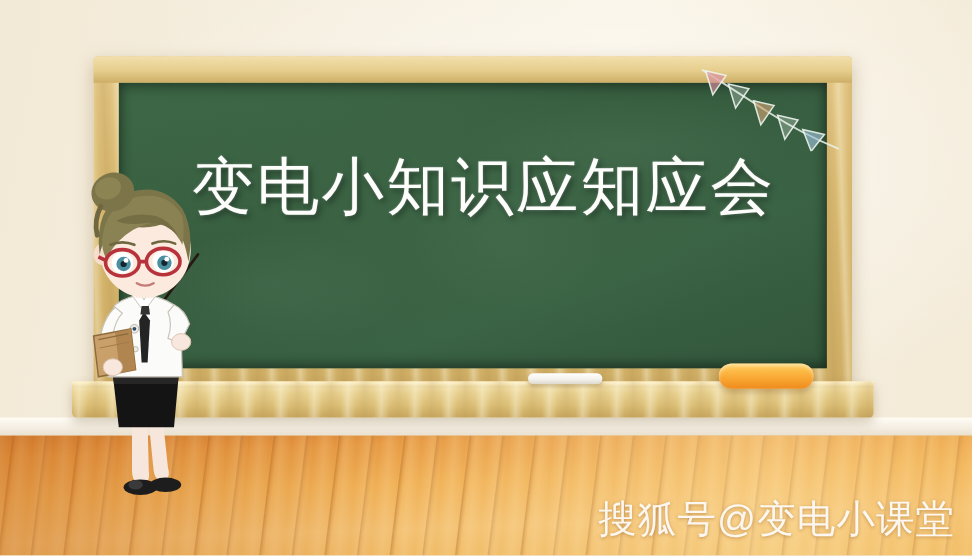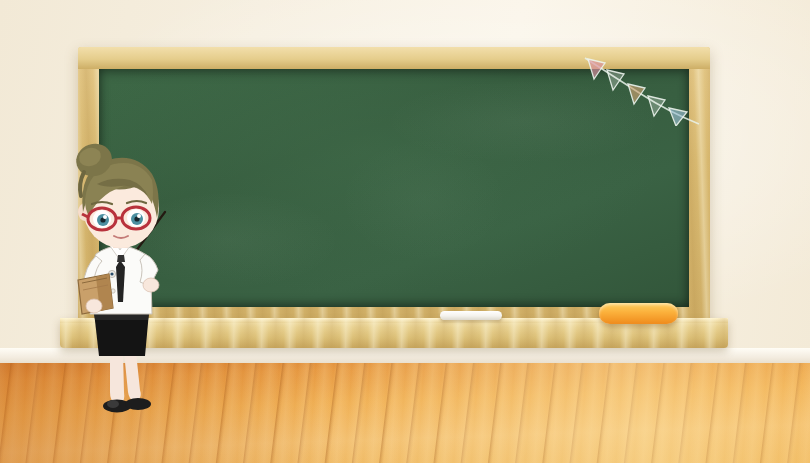--- a/index.html
+++ b/index.html
@@ -176,20 +176,21 @@
       <g opacity=".9" stroke="#eef5ef" stroke-width="1.3">
         <polygon points="5,7 22,11 11,27" fill="#dd93a4" fill-opacity=".72"></polygon>
         <polygon points="24,18 41,22 30,38" fill="#f2f7f2" fill-opacity=".30"></polygon>
         <polygon points="45,32 62,36 51,52" fill="#cfa474" fill-opacity=".70"></polygon>
         <polygon points="65,44 82,48 71,64" fill="#f2f7f2" fill-opacity=".30"></polygon>
         <polygon points="86,56 104,60 93,74" fill="#9cc0d6" fill-opacity=".70"></polygon>
       </g>
     </svg>
   </div>
 
+  <div class="title">变电小知识应知应会</div>
 
   <div class="ledge">
     <div class="ledge-lip"></div>
     <div class="ledge-grain"></div>
   </div>
   <div class="chalk-stick"></div>
   <div class="eraser"></div>
 
   <div class="teacher">
     <svg width="150" height="290" viewBox="0 0 150 290">
@@ -264,14 +265,15 @@
       <circle cx="53" cy="83" r="2" fill="#ffffff"></circle>
       <circle cx="87" cy="82" r="2" fill="#ffffff"></circle>
 
       <path d="M40 70 Q50 66 60 70" stroke="#6e6740" stroke-width="2.2" fill="none" stroke-linecap="round"></path>
       <path d="M75 69 Q85 65 94 69" stroke="#6e6740" stroke-width="2.2" fill="none" stroke-linecap="round"></path>
 
       <path d="M62 102 Q69 106 76 102" stroke="#c47b77" stroke-width="2" fill="none" stroke-linecap="round"></path>
     </svg>
   </div>
 
+  <div class="watermark">搜狐号@变电小课堂</div>
 
 </div>
 
 </body></html>

